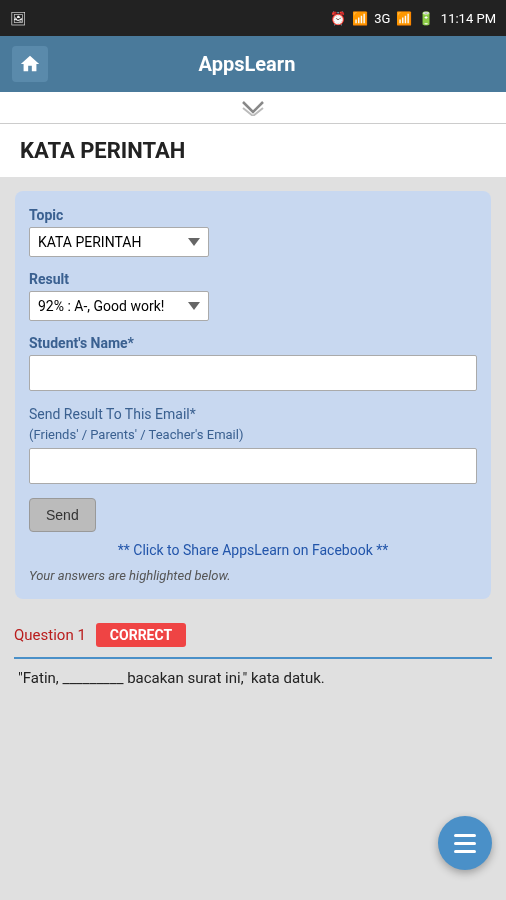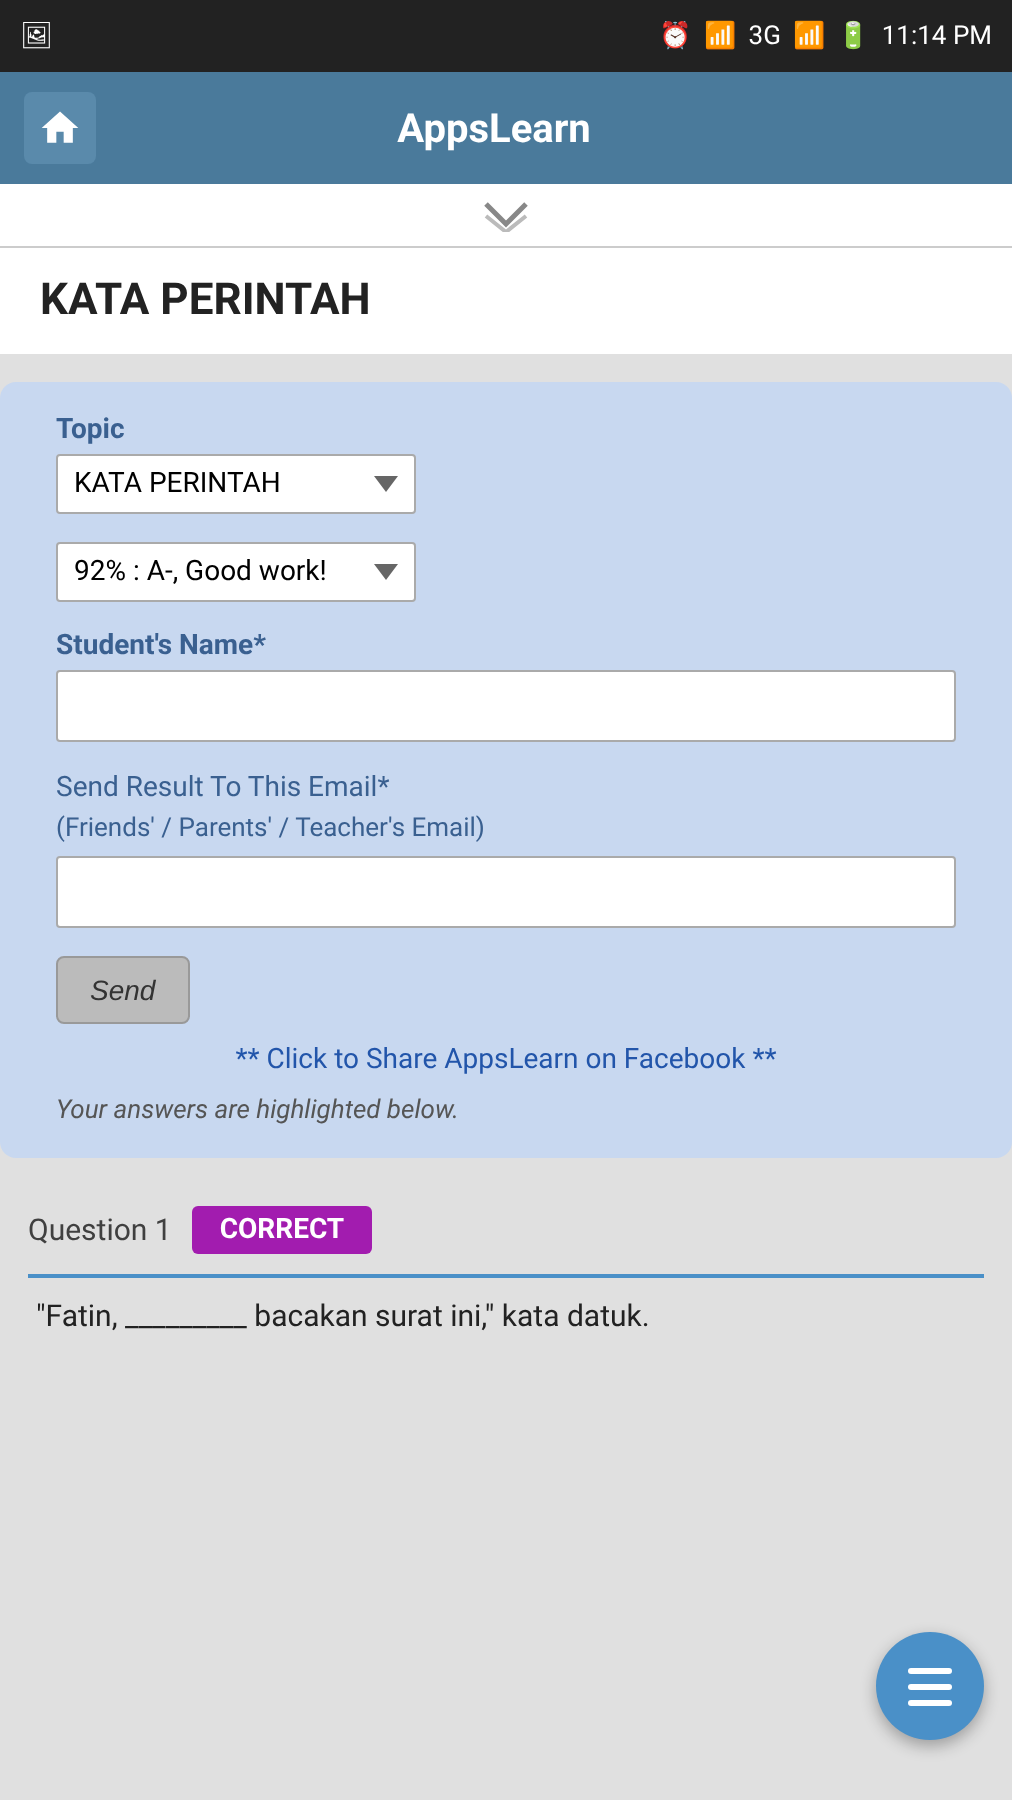--- a/index.html
+++ b/index.html
@@ -83,24 +83,24 @@
       border-bottom: 2px solid #e0e0e0;
     }
     .section-header-title {
       font-size: 22px;
       font-weight: bold;
       color: #222;
     }
 
     
     .main-card {
-      margin: 12px 0;
+      margin: 12px 15px;
       background: #c8d8f0;
       border-radius: 8px;
-      padding: 16px 28px;
+      padding: 16px 14px;
     }
 
     .field-label {
       color: #3a6090;
       font-size: 14px;
       font-weight: bold;
       margin-bottom: 4px;
     }
 
     .dropdown-field {
@@ -150,21 +150,20 @@
 
     .send-button {
       background: #bbb;
       border: 1px solid #999;
       border-radius: 4px;
       padding: 8px 16px;
       font-size: 14px;
       color: #333;
       cursor: pointer;
       margin-bottom: 10px;
-      font-style: italic;
     }
 
     .facebook-link {
       color: #2255aa;
       font-size: 14px;
       text-align: center;
       display: block;
       margin-bottom: 10px;
       cursor: pointer;
     }
@@ -181,25 +180,25 @@
       padding: 12px 14px 0;
     }
     .question-row {
       display: flex;
       align-items: center;
       gap: 10px;
       margin-bottom: 10px;
     }
     .question-label {
       font-size: 15px;
-      color: #404040;
+      color: #b91c1c;
       font-weight: normal;
     }
     .correct-badge {
-      background: #a21caf;
+      background: #ef4444;
       color: #fff;
       font-size: 14px;
       font-weight: bold;
       padding: 4px 14px;
       border-radius: 3px;
     }
     .question-text {
       font-size: 15px;
       color: #222;
       line-height: 1.5;
@@ -280,20 +279,21 @@
 <div class="main-card">
 
   
   <div class="field-label">Topic</div>
   <div class="dropdown-field">
     <span>KATA PERINTAH</span>
     <div class="dropdown-arrow"></div>
   </div>
 
   
+  <div class="field-label">Result</div>
   <div class="dropdown-field">
     <span>92% : A-, Good work!</span>
     <div class="dropdown-arrow"></div>
   </div>
 
   
 
   
   <div class="field-label">Student's Name*</div>
   <input class="text-input" type="text" style="">

